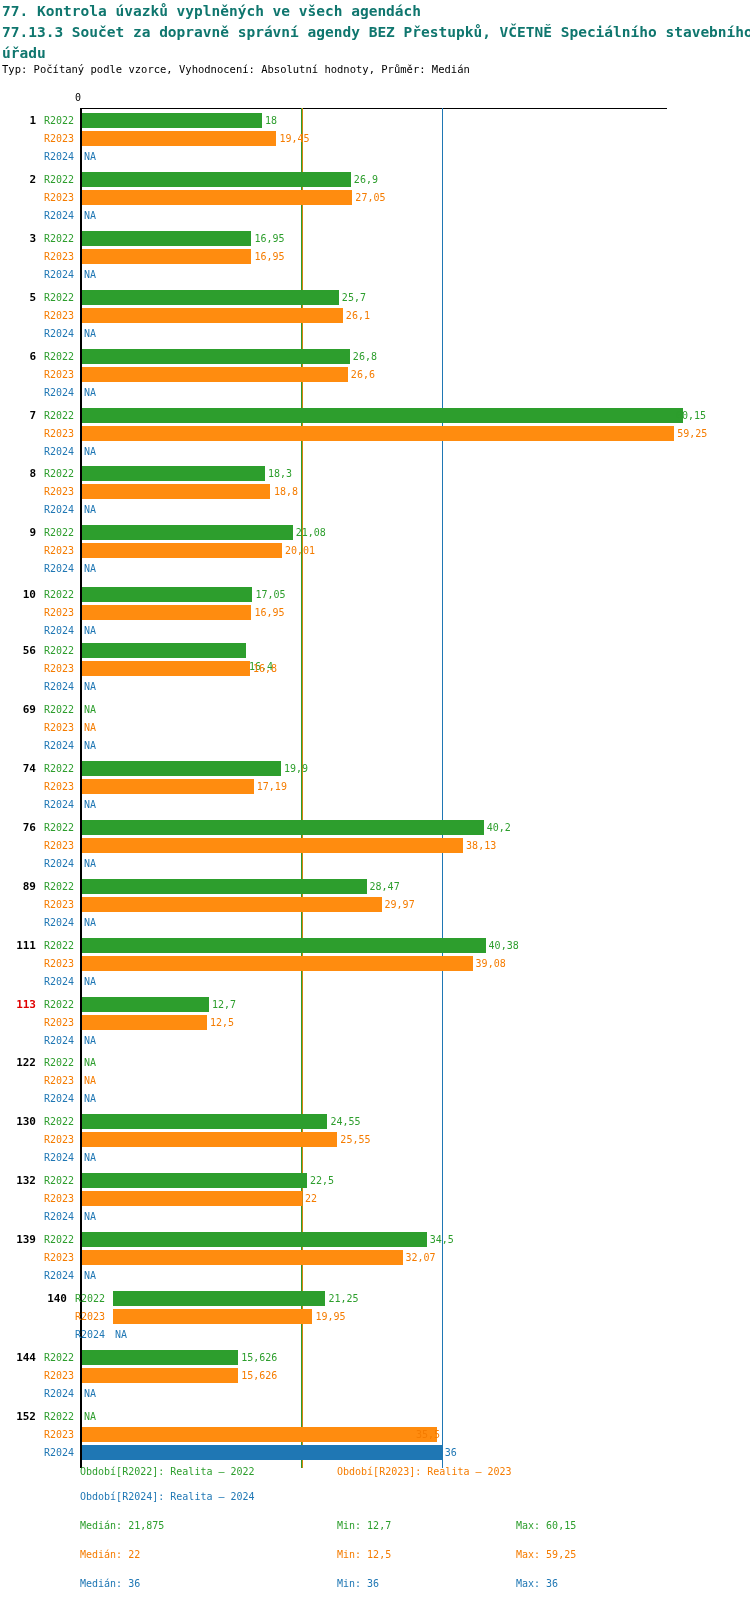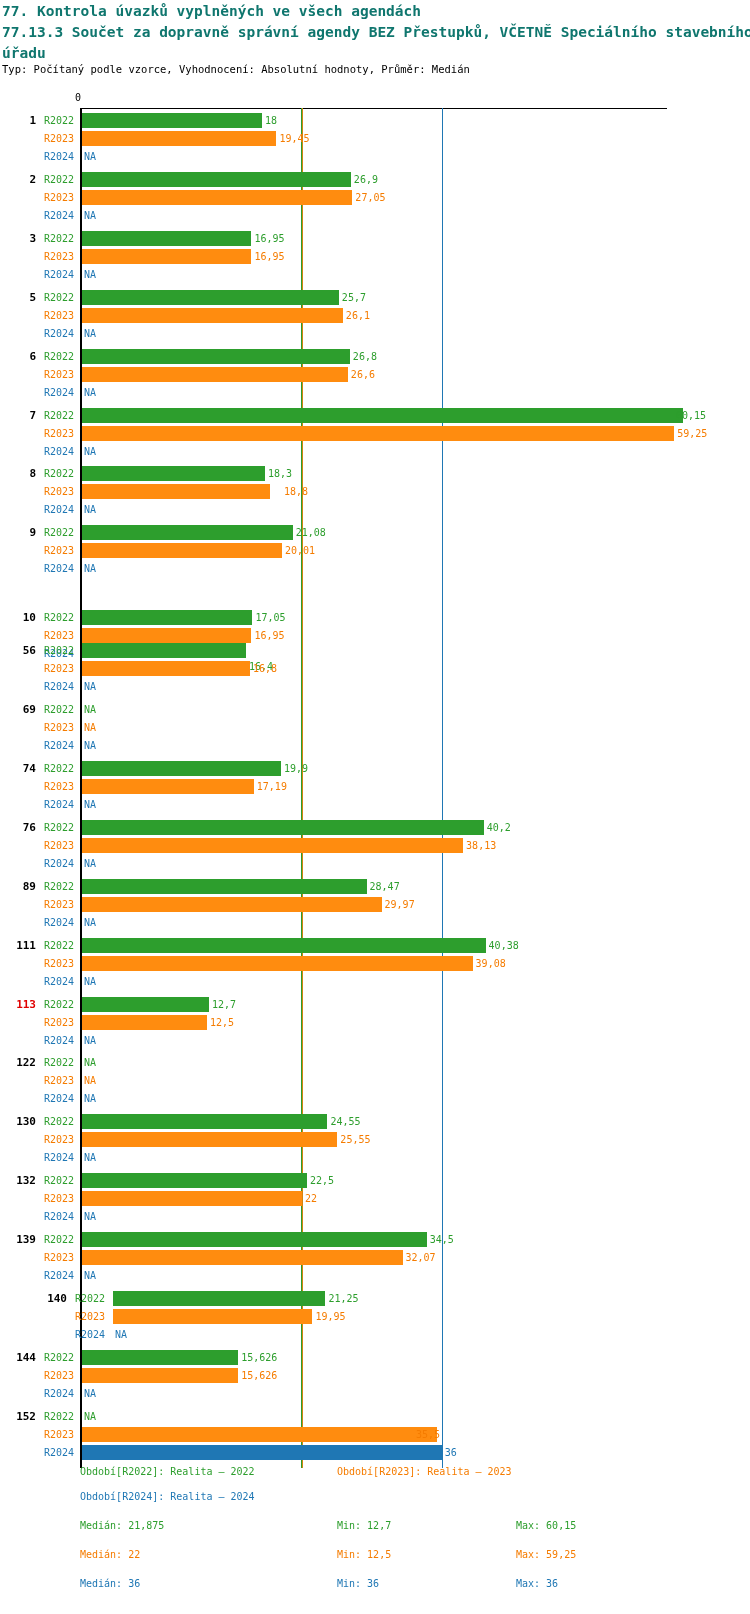--- a/index.html
+++ b/index.html
@@ -286,21 +286,21 @@
       <div class="group" style="top: 463.4px;">
         <div class="group-label">8</div>
         <div class="row r0">
           <span class="series-label c-2022">R2022</span>
           <span class="bar bg-2022" style="width: 182.909px;"></span>
           <span class="bar-value c-2022" style="left: 267.909px;">18,3</span>
         </div>
         <div class="row r1">
           <span class="series-label c-2023">R2023</span>
           <span class="bar bg-2023" style="width: 187.906px;"></span>
-          <span class="bar-value c-2023" style="left: 284px;">18,8</span>
+          <span class="bar-value c-2023" style="left: 274px;">18,8</span>
         </div>
         <div class="row r2">
           <span class="series-label c-2024">R2024</span>
           <span class="bar-value c-2024" style="left: 84px;">NA</span>
         </div>
       </div>
       <div class="group" style="top: 522.3px;">
         <div class="group-label">9</div>
         <div class="row r0">
           <span class="series-label c-2022">R2022</span>
@@ -310,21 +310,21 @@
         <div class="row r1">
           <span class="series-label c-2023">R2023</span>
           <span class="bar bg-2023" style="width: 200px;"></span>
           <span class="bar-value c-2023" style="left: 285px;">20,01</span>
         </div>
         <div class="row r2">
           <span class="series-label c-2024">R2024</span>
           <span class="bar-value c-2024" style="left: 84px;">NA</span>
         </div>
       </div>
-      <div class="group" style="top: 607px;">
+      <div class="group" style="top: 584px;">
         <div class="group-label">10</div>
         <div class="row r0">
           <span class="series-label c-2022">R2022</span>
           <span class="bar bg-2022" style="width: 170.415px;"></span>
           <span class="bar-value c-2022" style="left: 255.415px;">17,05</span>
         </div>
         <div class="row r1">
           <span class="series-label c-2023">R2023</span>
           <span class="bar bg-2023" style="width: 169.415px;"></span>
           <span class="bar-value c-2023" style="left: 254.415px;">16,95</span>

